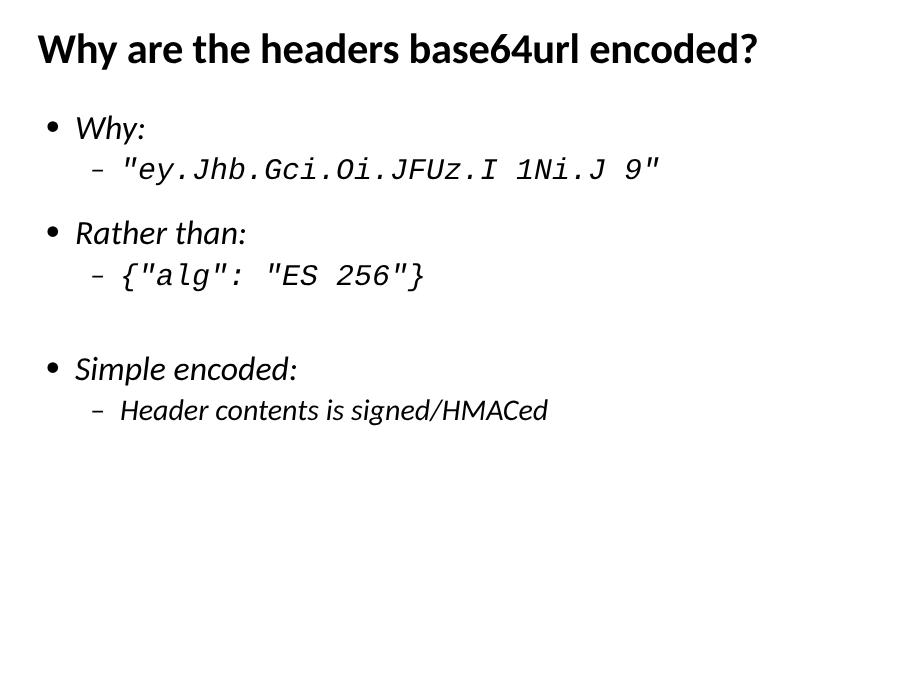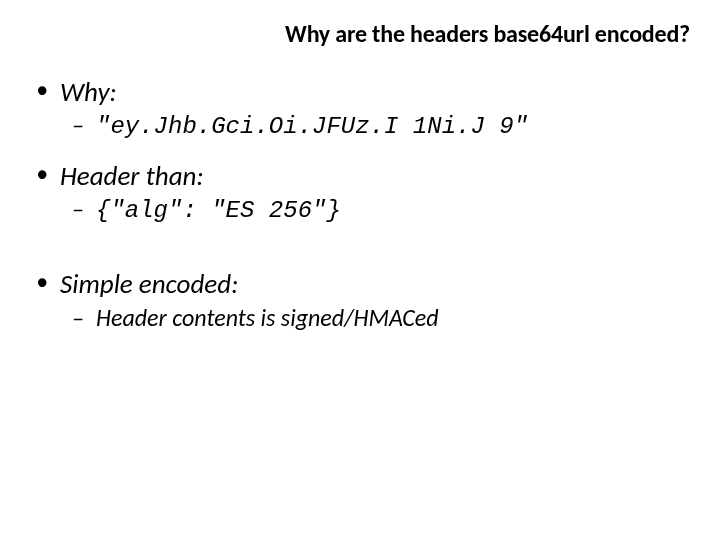--- a/index.html
+++ b/index.html
@@ -12,25 +12,24 @@
     color: #000;
     overflow: hidden;
   }
   .slide {
     box-sizing: border-box;
     width: 720px;
     height: 540px;
     padding: 20px 30px 30px 30px;
   }
   .title {
-    font-size: 24px;
+    font-size: 34px;
     line-height: 1.15;
     margin: 0 0 28px 0;
     letter-spacing: -0.2px;
-    text-align: right;
   }
   ul.level1 {
     list-style: none;
     padding: 0;
     margin: 0;
     font-style: italic;
   }
   ul.level1 > li {
     position: relative;
     padding-left: 30px;
@@ -81,21 +80,21 @@
     <li>
       <span>Why:</span>
       <ul class="level2">
         <li>
           <span class="mono">"ey.Jhb.Gci.Oi.JFUz.I 1Ni.J 9"</span>
         </li>
       </ul>
     </li>
 
     <li>
-      <span>Header than:</span>
+      <span>Rather than:</span>
       <ul class="level2">
         <li>
           <span class="mono">{"alg": "ES 256"}</span>
         </li>
       </ul>
     </li>
   </ul>
 
   <div class="spacer"></div>
 

